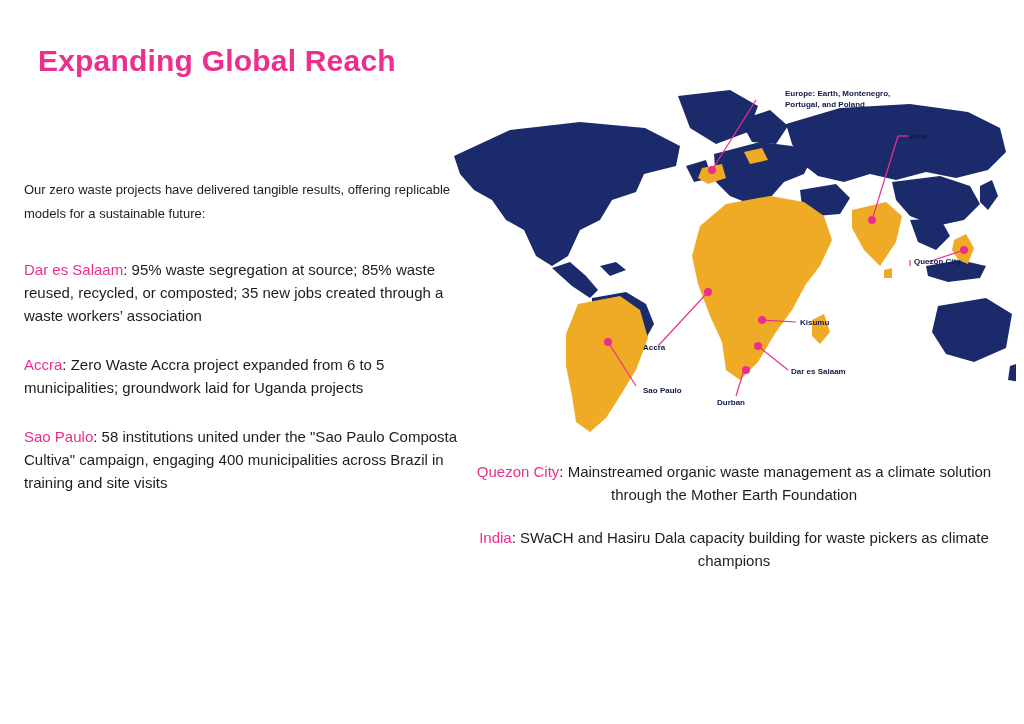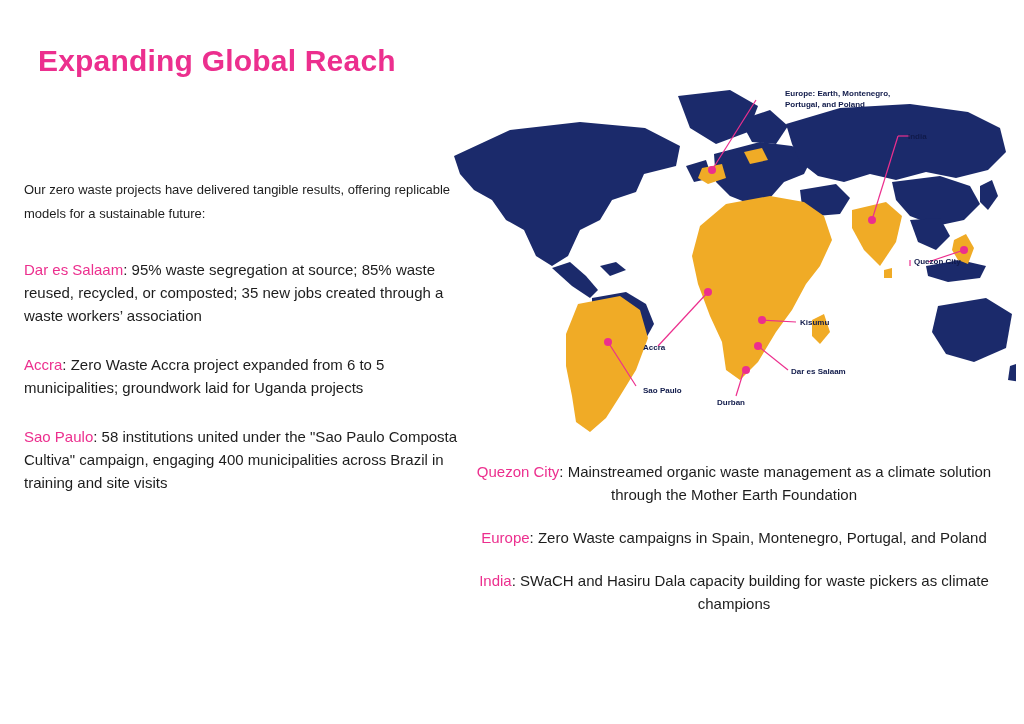--- a/index.html
+++ b/index.html
@@ -109,23 +109,20 @@
   </div>
 
 </div>
 
 <div id="right-column">
 
   <div class="entry">
     <span class="label">Quezon City</span><span>: Mainstreamed organic waste management as a climate solution through the Mother Earth Foundation</span>
   </div>
 
-  <div class="entry">
-    <span class="label">Europe</span><span>: Zero Waste campaigns in Spain, Montenegro, Portugal, and Poland</span>
-  </div>
 
 
   <div class="entry">
     <span class="label">India</span><span>: SWaCH and Hasiru Dala capacity building for waste pickers as climate champions</span>
   </div>
 
 </div>
 
 <div id="map-area">
 

